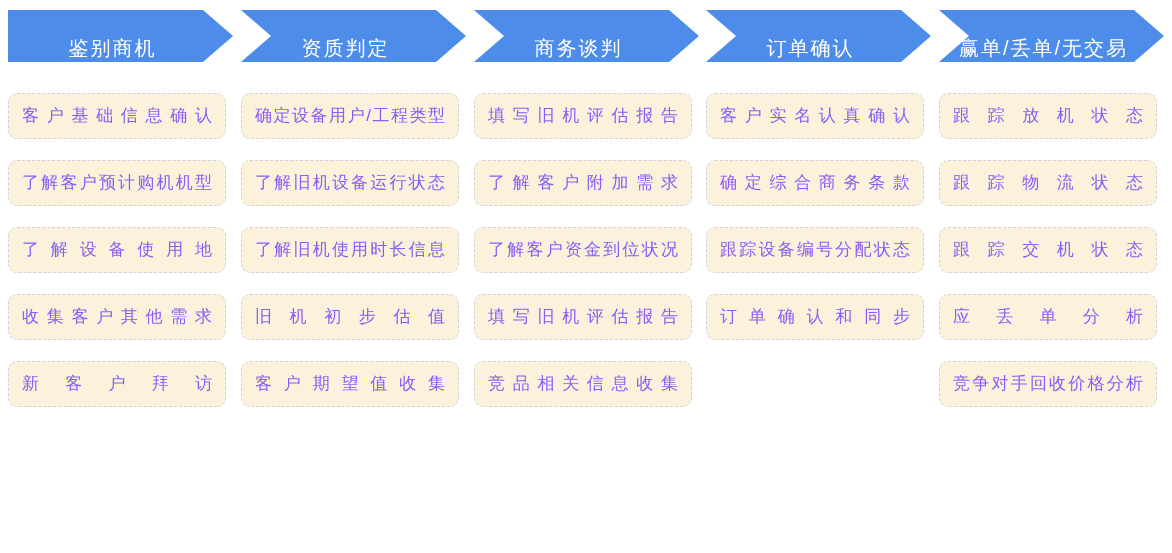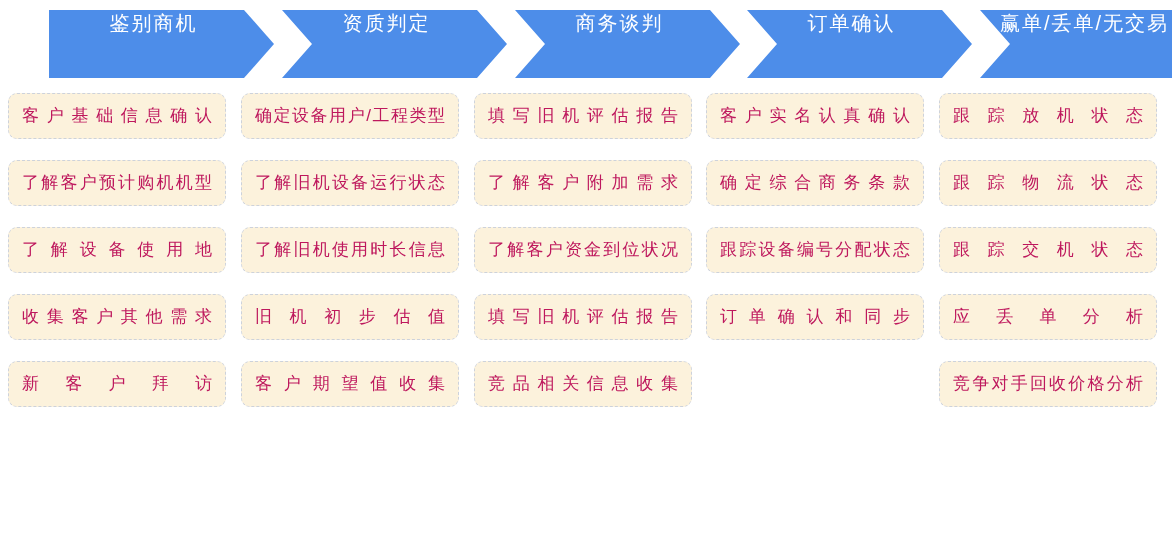--- a/index.html
+++ b/index.html
@@ -7,45 +7,45 @@
     width: 1172px; height: 553px;
     background: #ffffff;
     font-family: "Liberation Sans", "DejaVu Sans", sans-serif;
     overflow: hidden;
   }
   .canvas { position: relative; width: 1172px; height: 553px; background: #ffffff; }
 
   
   .arrow {
     position: absolute; top: 10px;
-    width: 225px; height: 68px;
+    width: 225px; height: 52px;
     background: #4D8DE9;
     color: #ffffff;
     font-size: 20px; letter-spacing: 2px; font-weight: 400;
-    display: flex; align-items: flex-start; justify-content: center;
-    padding-right: 16px; box-sizing: border-box; margin-left: 41px;
+    display: flex; align-items: flex-end; justify-content: center;
+    padding-right: 16px; box-sizing: border-box;
   }
   .arrow.flat    { clip-path: polygon(0 0, calc(100% - 30px) 0, 100% 50%, calc(100% - 30px) 100%, 0 100%); }
   .arrow.notched { clip-path: polygon(0 0, calc(100% - 30px) 0, 100% 50%, calc(100% - 30px) 100%, 0 100%, 30px 50%); }
   .arrow .label { white-space: nowrap; }
 
   
   .col {
     position: absolute; top: 93px;
     width: 218px;
     display: flex; flex-direction: column; gap: 21px;
   }
   .task {
     height: 46px; line-height: 44px;
     box-sizing: border-box;
     background: #FCF2DC;
     border: 1px dashed #CDD2DB;
     border-radius: 9px;
     padding: 0 13px;
-    font-size: 17px; font-weight: 500; color: #be185d;
+    font-size: 17px; font-weight: 500; color: #8b5cf6;
     text-align: justify; text-align-last: justify;
     text-justify: inter-character;
   }
 
   .a1, .c1 { left: 8px; }
   .a2, .c2 { left: 241px; }
   .a3, .c3 { left: 474px; }
   .a4, .c4 { left: 706px; }
   .a5, .c5 { left: 939px; }
 </style>

